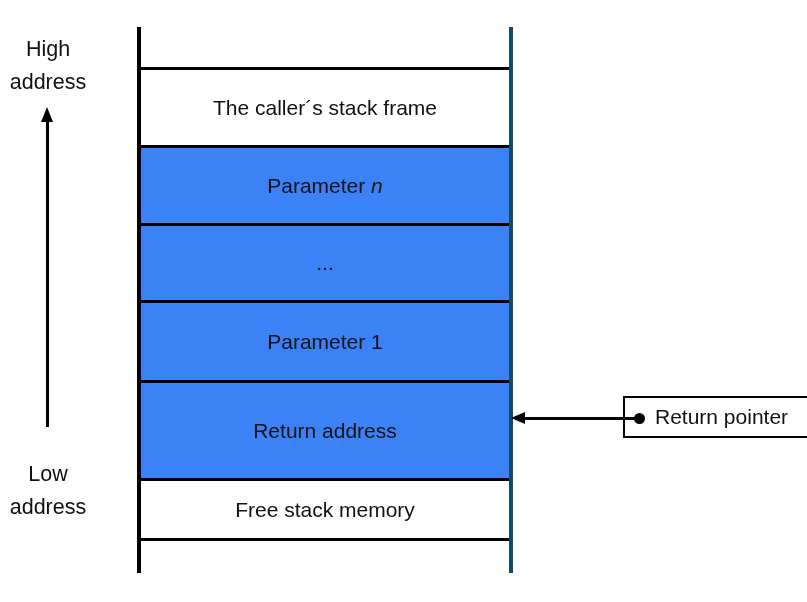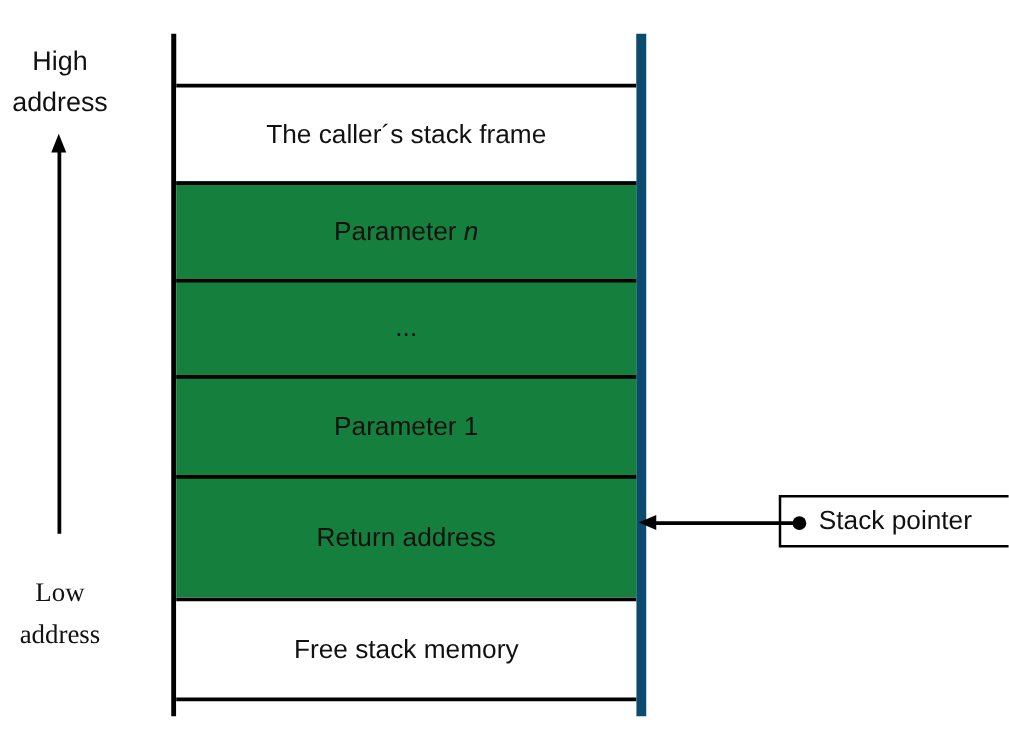--- a/index.html
+++ b/index.html
@@ -10,42 +10,42 @@
     font-family:"Liberation Sans", sans-serif;
     color:#111;
     overflow:hidden;
   }
   
   .stack{
     position:absolute;
     left:137px;top:27px;
     width:368px;height:546px;
     border-left:4px solid #000;
-    border-right:8px solid #0c4a6e;
+    border-right:4px solid #0c4a6e;
     box-sizing:content-box;
   }
   .gap-top{height:40px;}
   .row{
     box-sizing:border-box;
     border-top:3px solid #000;
     display:flex;align-items:center;justify-content:center;
     font-size:21px;
   }
   .row.white{background:#ffffff;}
-  .row.yellow{background:#15803d;}
+  .row.yellow{background:#3b82f6;}
   .gap-bottom{box-sizing:border-box;height:38px;border-top:3px solid #000;background:#ffffff;}
   .row-label i{font-style:italic;}
   .row-label{white-space:pre;}
   
   .label-high,.label-low{
     position:absolute;left:0;width:96px;
     text-align:center;font-size:21.5px;line-height:33px;
   }
   .label-high{top:33px;}
-  .label-low{top:458px;font-family:Liberation Serif, serif;}
+  .label-low{top:458px;}
   .va-line{
     position:absolute;left:46px;top:121px;
     width:2.5px;height:306px;background:#000;
   }
   .va-head{
     position:absolute;left:41px;top:107px;
     width:0;height:0;
     border-left:6px solid transparent;
     border-right:6px solid transparent;
     border-bottom:15px solid #000;
@@ -110,27 +110,27 @@
     </div>
 
     <div class="row yellow" style="height:80px">
       <span class="row-label"><span>Parameter 1</span><i></i></span>
     </div>
 
     <div class="row yellow" style="height:98px">
       <span class="row-label"><span>Return address</span><i></i></span>
     </div>
 
-    <div class="row white" style="height:80px">
+    <div class="row white" style="height:60px">
       <span class="row-label"><span>Free stack memory</span><i></i></span>
     </div>
 
     <div class="gap-bottom"></div>
   </div>
 
   <div class="sp-box">
-    <span>Stack pointer</span>
+    <span>Return pointer</span>
   </div>
   <div class="sp-line"></div>
   <div class="sp-head"></div>
   <div class="sp-bullet"></div>
 
 </div>
 
 </body></html>

